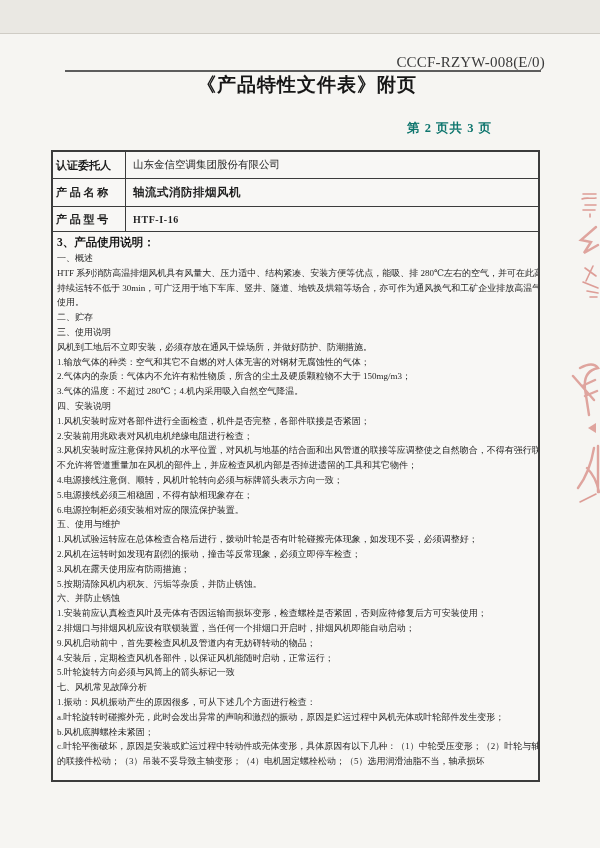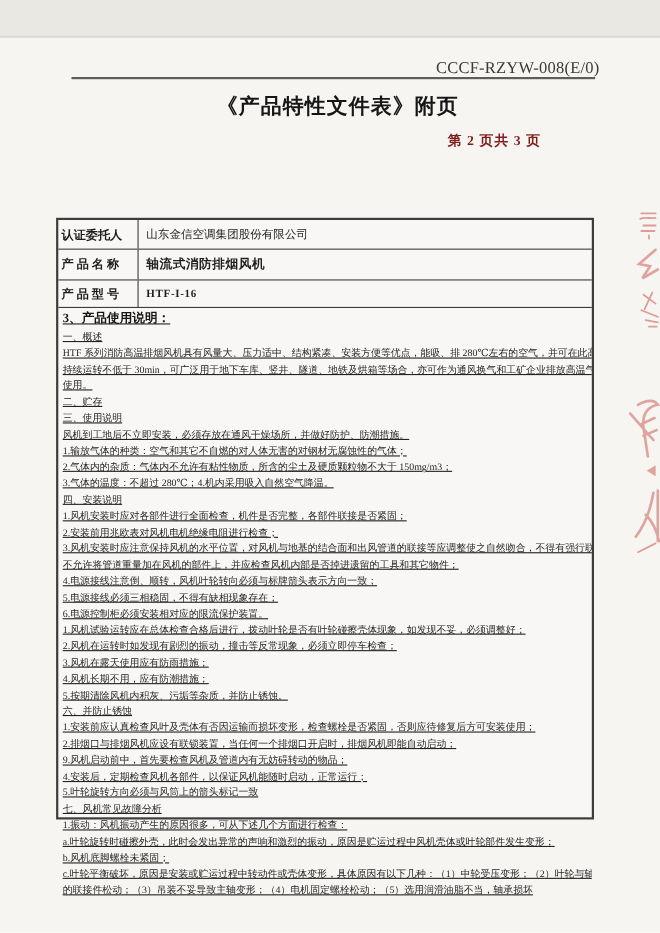--- a/index.html
+++ b/index.html
@@ -19,36 +19,35 @@
   .doc-code{
     position:absolute;top:54px;right:55px;
     font-size:15px;letter-spacing:.2px;color:#3a3a3a;
     font-family:"Liberation Serif","DejaVu Serif",serif;
   }
   .header-rule{
     position:absolute;left:65px;top:70px;width:476px;height:2px;
     background:#5d5d5d;
   }
   .title{
-    position:absolute;left:0;top:84px;width:600px;margin:0;
+    position:absolute;left:0;top:72px;width:600px;margin:0;
     text-align:center;text-indent:14px;
     font-size:19px;font-weight:bold;color:#161616;
     letter-spacing:1px;
     font-family:"Liberation Serif","DejaVu Serif",serif;
   }
   .page-num{
     position:absolute;top:120px;right:108px;
-    font-size:12.5px;font-weight:bold;color:#7f1d1d;letter-spacing:1px;
+    font-size:12.5px;font-weight:bold;color:#0f766e;letter-spacing:1px;
   }
   .info-table{
-    position:absolute;left:51px;top:150px;width:489px;height:547px;
+    position:absolute;left:51px;top:150px;width:489px;height:632px;
     border:2px solid #3c3c3c;
     box-sizing:border-box;
     background:rgba(255,255,255,0.25);
-    margin-top:48px;
   }
   .irow{
     display:flex;align-items:center;
     border-bottom:1.5px solid #3c3c3c;
     box-sizing:border-box;
   }
   .irow-1{height:27px;}
   .irow-2{height:28px;}
   .irow-3{height:25px;}
   .ilabel{
@@ -63,21 +62,20 @@
   .ivalue{
     padding-left:7px;
     font-size:10.5px;color:#1f1f1f;
     white-space:nowrap;
   }
   .ivalue.v-bold{font-size:11.5px;font-weight:bold;letter-spacing:.5px;}
   .ivalue.v-model{font-size:10px;font-weight:bold;letter-spacing:.6px;font-family:"Liberation Serif",serif;}
   .big-cell{
     padding:2px 18px 0 4px;
     overflow:hidden;
-    text-decoration:underline;
   }
   .big-heading{
     font-size:11.5px;font-weight:bold;color:#151515;
     height:17px;line-height:17px;white-space:nowrap;
   }
   .tline{
     font-size:9px;line-height:14.8px;height:14.8px;
     white-space:nowrap;color:#262626;
     letter-spacing:0;
   }
@@ -140,24 +138,24 @@
           <div class="tline">2.气体内的杂质：气体内不允许有粘性物质，所含的尘土及硬质颗粒物不大于 150mg/m3；</div>
           <div class="tline">3.气体的温度：不超过 280℃；4.机内采用吸入自然空气降温。</div>
           <div class="tline">四、安装说明</div>
           <div class="tline">1.风机安装时应对各部件进行全面检查，机件是否完整，各部件联接是否紧固；</div>
           <div class="tline">2.安装前用兆欧表对风机电机绝缘电阻进行检查；</div>
           <div class="tline">3.风机安装时应注意保持风机的水平位置，对风机与地基的结合面和出风管道的联接等应调整使之自然吻合，不得有强行联接，</div>
           <div class="tline">不允许将管道重量加在风机的部件上，并应检查风机内部是否掉进遗留的工具和其它物件；</div>
           <div class="tline">4.电源接线注意倒、顺转，风机叶轮转向必须与标牌箭头表示方向一致；</div>
           <div class="tline">5.电源接线必须三相稳固，不得有缺相现象存在；</div>
           <div class="tline">6.电源控制柜必须安装相对应的限流保护装置。</div>
+          <div class="tline">五、使用与维护</div>
           <div class="tline">1.风机试验运转应在总体检查合格后进行，拨动叶轮是否有叶轮碰擦壳体现象，如发现不妥，必须调整好；</div>
           <div class="tline">2.风机在运转时如发现有剧烈的振动，撞击等反常现象，必须立即停车检查；</div>
           <div class="tline">3.风机在露天使用应有防雨措施；</div>
-          <div class="tline">4.风机长期不用，应有防潮措施；</div>
           <div class="tline">5.按期清除风机内积灰、污垢等杂质，并防止锈蚀。</div>
           <div class="tline">六、并防止锈蚀</div>
           <div class="tline">1.安装前应认真检查风叶及壳体有否因运输而损坏变形，检查螺栓是否紧固，否则应待修复后方可安装使用；</div>
           <div class="tline">2.排烟口与排烟风机应设有联锁装置，当任何一个排烟口开启时，排烟风机即能自动启动；</div>
           <div class="tline">9.风机启动前中，首先要检查风机及管道内有无妨碍转动的物品；</div>
           <div class="tline">4.安装后，定期检查风机各部件，以保证风机能随时启动，正常运行；</div>
           <div class="tline">5.叶轮旋转方向必须与风筒上的箭头标记一致</div>
           <div class="tline">七、风机常见故障分析</div>
           <div class="tline">1.振动：风机振动产生的原因很多，可从下述几个方面进行检查：</div>
           <div class="tline">a.叶轮旋转时碰擦外壳，此时会发出异常的声响和激烈的振动，原因是贮运过程中风机壳体或叶轮部件发生变形；</div>

